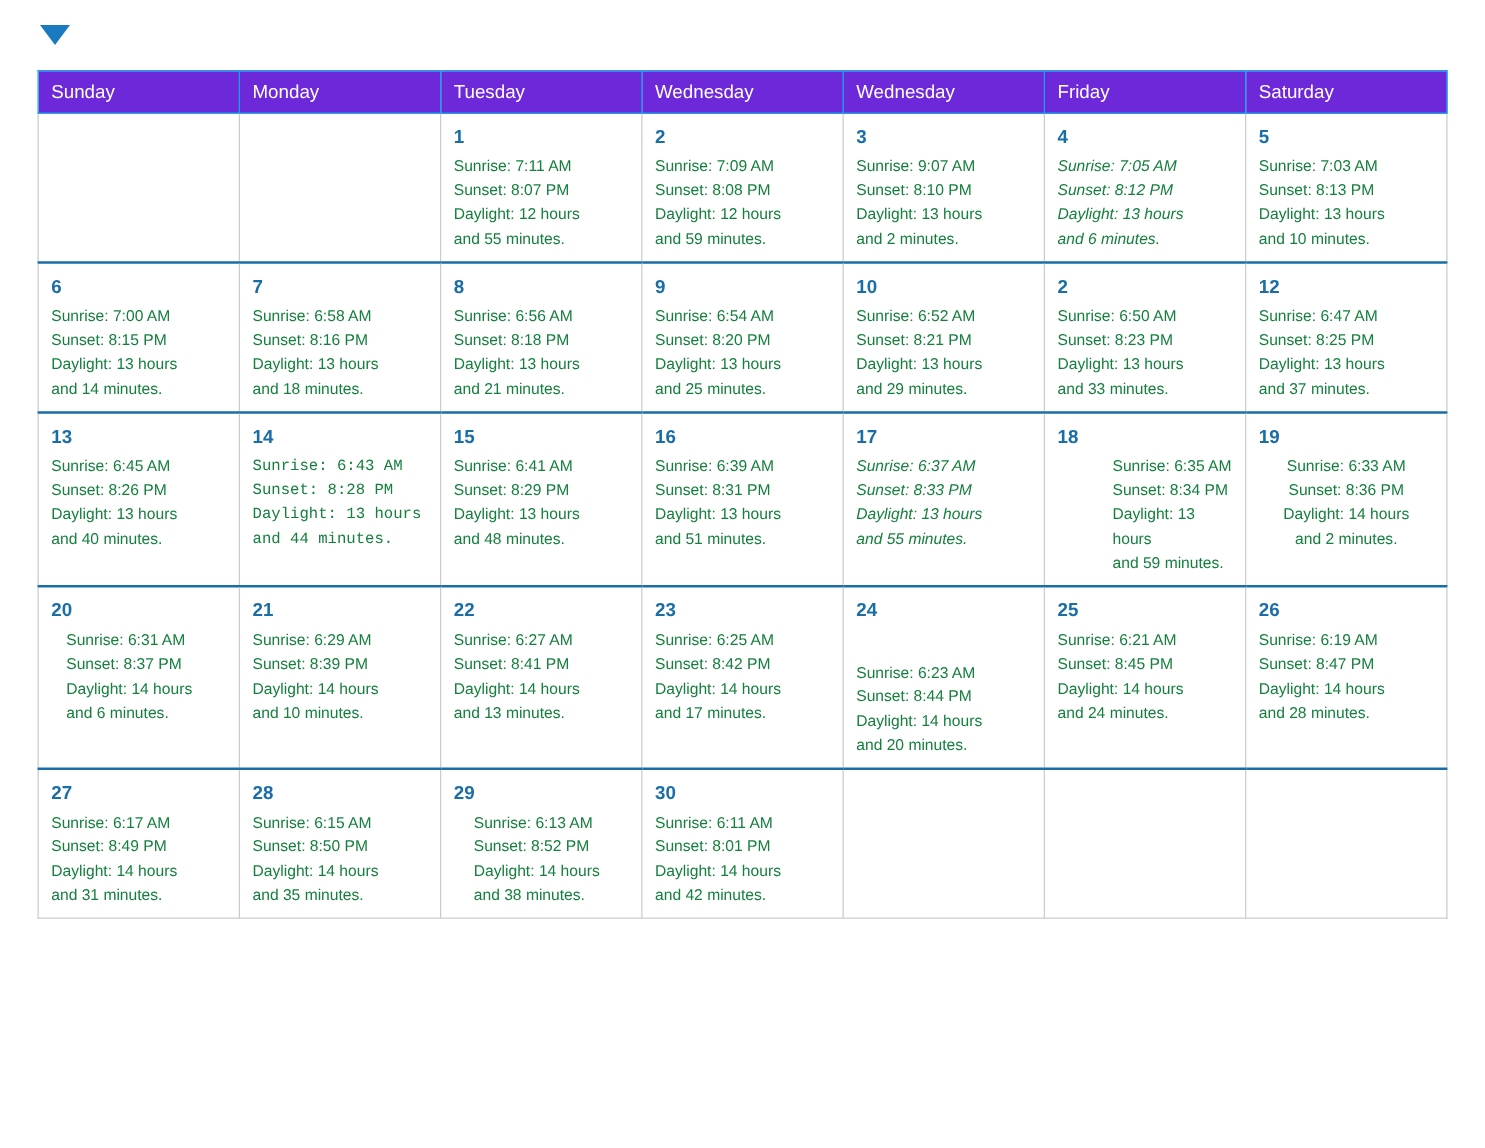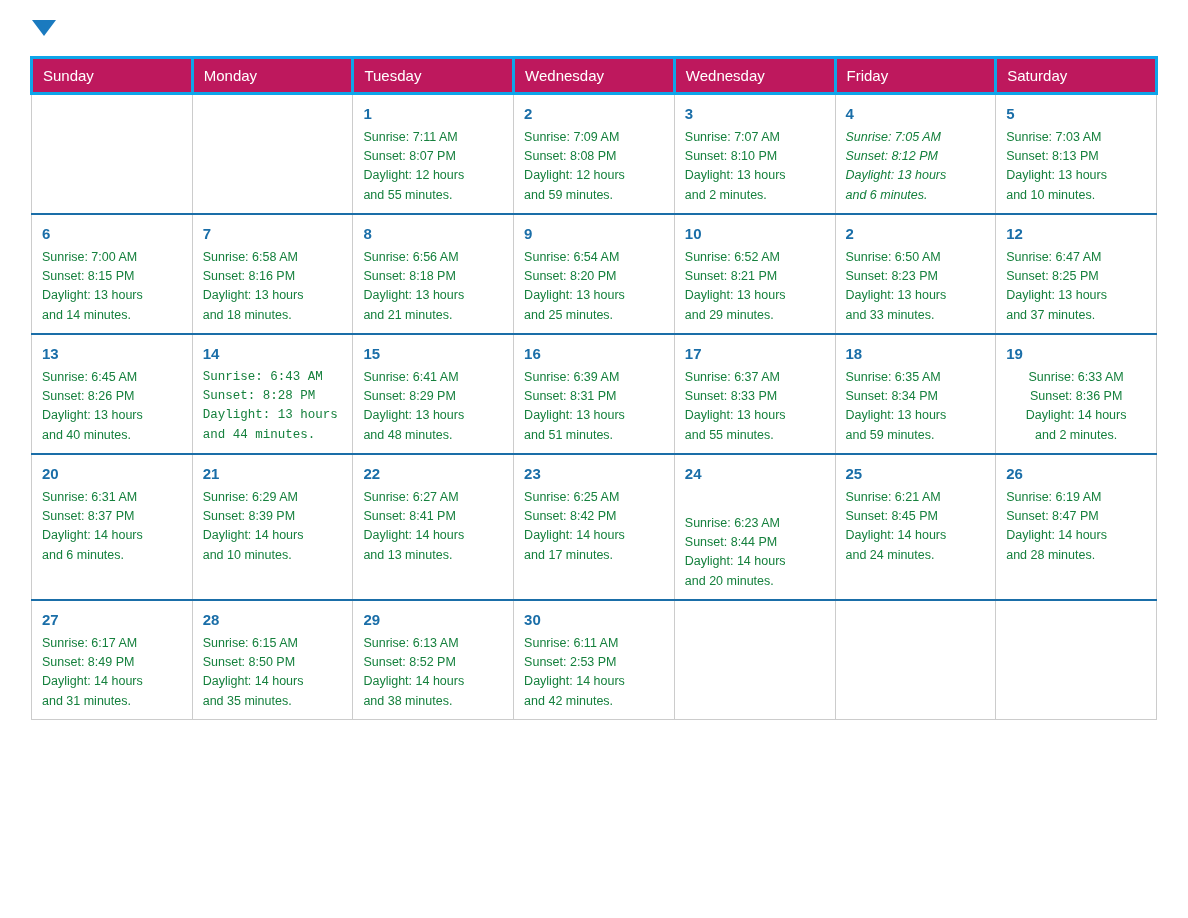--- a/index.html
+++ b/index.html
@@ -57,27 +57,27 @@
       font-size: 22px;
       color: #555;
       margin-top: 4px;
     }
     .calendar {
       width: 100%;
       border-collapse: collapse;
       border: 1px solid #ccc;
     }
     .calendar th {
-      background-color: #be185d;
+      background-color: #6d28d9;
       color: #fff;
       padding: 8px 10px;
       text-align: left;
       font-size: 15px;
       font-weight: normal;
-      border: 3px solid #0ea5e9;
+      border: 1px solid #0ea5e9;
     }
     .calendar td {
       vertical-align: top;
       padding: 8px 10px;
       border: 1px solid #ccc;
       width: 14.28%;
       height: 110px;
       font-size: 13px;
       line-height: 1.5;
     }
@@ -142,21 +142,21 @@
         </td>
         <td>
           <span class="day-num">2</span>
           <div class="day-info" style="white-space: pre-line;">Sunrise: 7:09 AM
 Sunset: 8:08 PM
 Daylight: 12 hours
 and 59 minutes.</div>
         </td>
         <td>
           <span class="day-num">3</span>
-          <div class="day-info" style="white-space: pre-line;">Sunrise: 7:07 AM
+          <div class="day-info" style="white-space: pre-line;">Sunrise: 9:07 AM
 Sunset: 8:10 PM
 Daylight: 13 hours
 and 2 minutes.</div>
         </td>
         <td>
           <span class="day-num">4</span>
           <div class="day-info" style="white-space: pre-line; font-style: italic;">Sunrise: 7:05 AM
 Sunset: 8:12 PM
 Daylight: 13 hours
 and 6 minutes.</div>
@@ -244,44 +244,44 @@
         </td>
         <td>
           <span class="day-num">16</span>
           <div class="day-info" style="white-space: pre-line;">Sunrise: 6:39 AM
 Sunset: 8:31 PM
 Daylight: 13 hours
 and 51 minutes.</div>
         </td>
         <td>
           <span class="day-num">17</span>
-          <div class="day-info" style="white-space: pre-line;">Sunrise: 6:37 AM
+          <div class="day-info" style="white-space: pre-line; font-style: italic;">Sunrise: 6:37 AM
 Sunset: 8:33 PM
 Daylight: 13 hours
 and 55 minutes.</div>
         </td>
         <td>
           <span class="day-num">18</span>
-          <div class="day-info" style="white-space: pre-line;">Sunrise: 6:35 AM
+          <div class="day-info" style="white-space: pre-line; margin-left: 44px;">Sunrise: 6:35 AM
 Sunset: 8:34 PM
 Daylight: 13 hours
 and 59 minutes.</div>
         </td>
         <td>
           <span class="day-num">19</span>
           <div class="day-info" style="white-space: pre-line; text-align: center;">Sunrise: 6:33 AM
 Sunset: 8:36 PM
 Daylight: 14 hours
 and 2 minutes.</div>
         </td>
       </tr>
       <tr class="row-divider">
         <td>
           <span class="day-num">20</span>
-          <div class="day-info" style="white-space: pre-line;">Sunrise: 6:31 AM
+          <div class="day-info" style="white-space: pre-line; margin-left: 12px;">Sunrise: 6:31 AM
 Sunset: 8:37 PM
 Daylight: 14 hours
 and 6 minutes.</div>
         </td>
         <td>
           <span class="day-num">21</span>
           <div class="day-info" style="white-space: pre-line;">Sunrise: 6:29 AM
 Sunset: 8:39 PM
 Daylight: 14 hours
 and 10 minutes.</div>
@@ -332,29 +332,29 @@
         </td>
         <td>
           <span class="day-num">28</span>
           <div class="day-info" style="white-space: pre-line;">Sunrise: 6:15 AM
 Sunset: 8:50 PM
 Daylight: 14 hours
 and 35 minutes.</div>
         </td>
         <td>
           <span class="day-num">29</span>
-          <div class="day-info" style="white-space: pre-line;">Sunrise: 6:13 AM
+          <div class="day-info" style="white-space: pre-line; margin-left: 16px;">Sunrise: 6:13 AM
 Sunset: 8:52 PM
 Daylight: 14 hours
 and 38 minutes.</div>
         </td>
         <td>
           <span class="day-num">30</span>
           <div class="day-info" style="white-space: pre-line;">Sunrise: 6:11 AM
-Sunset: 2:53 PM
+Sunset: 8:01 PM
 Daylight: 14 hours
 and 42 minutes.</div>
         </td>
         <td class="empty-cell"></td>
         <td class="empty-cell"></td>
         <td class="empty-cell"></td>
       </tr>
     </tbody>
 </table>
 

